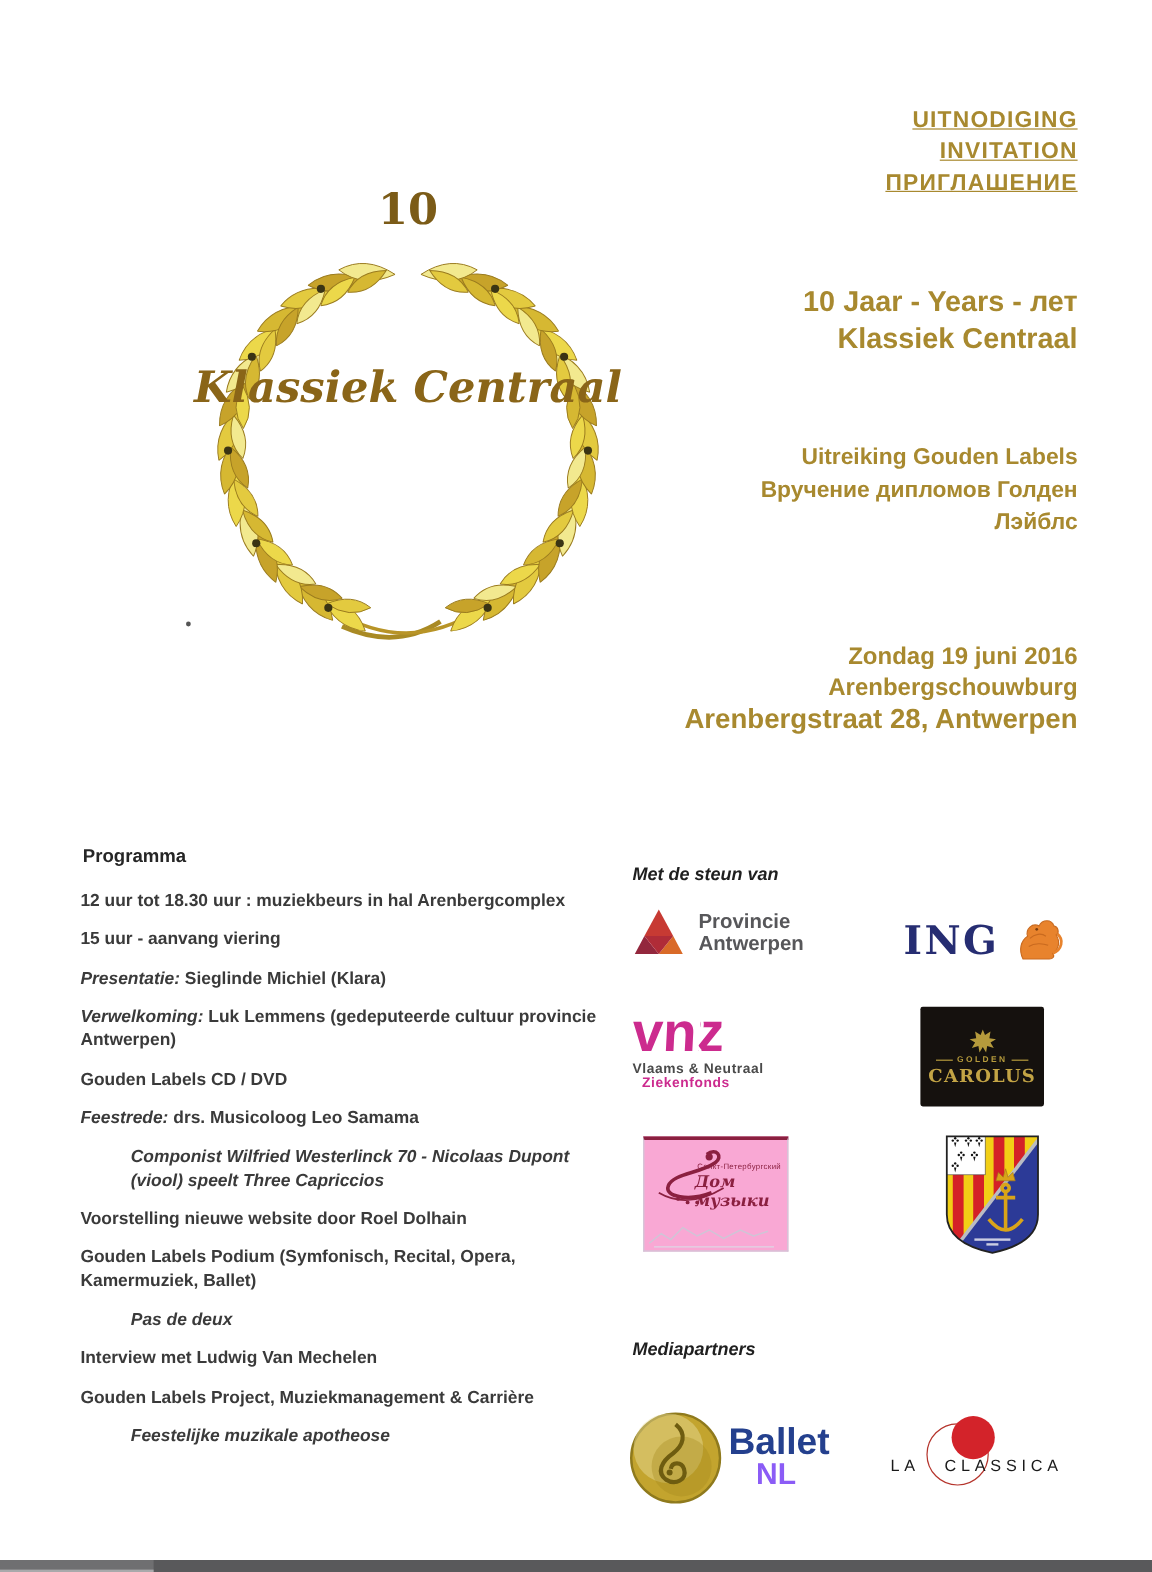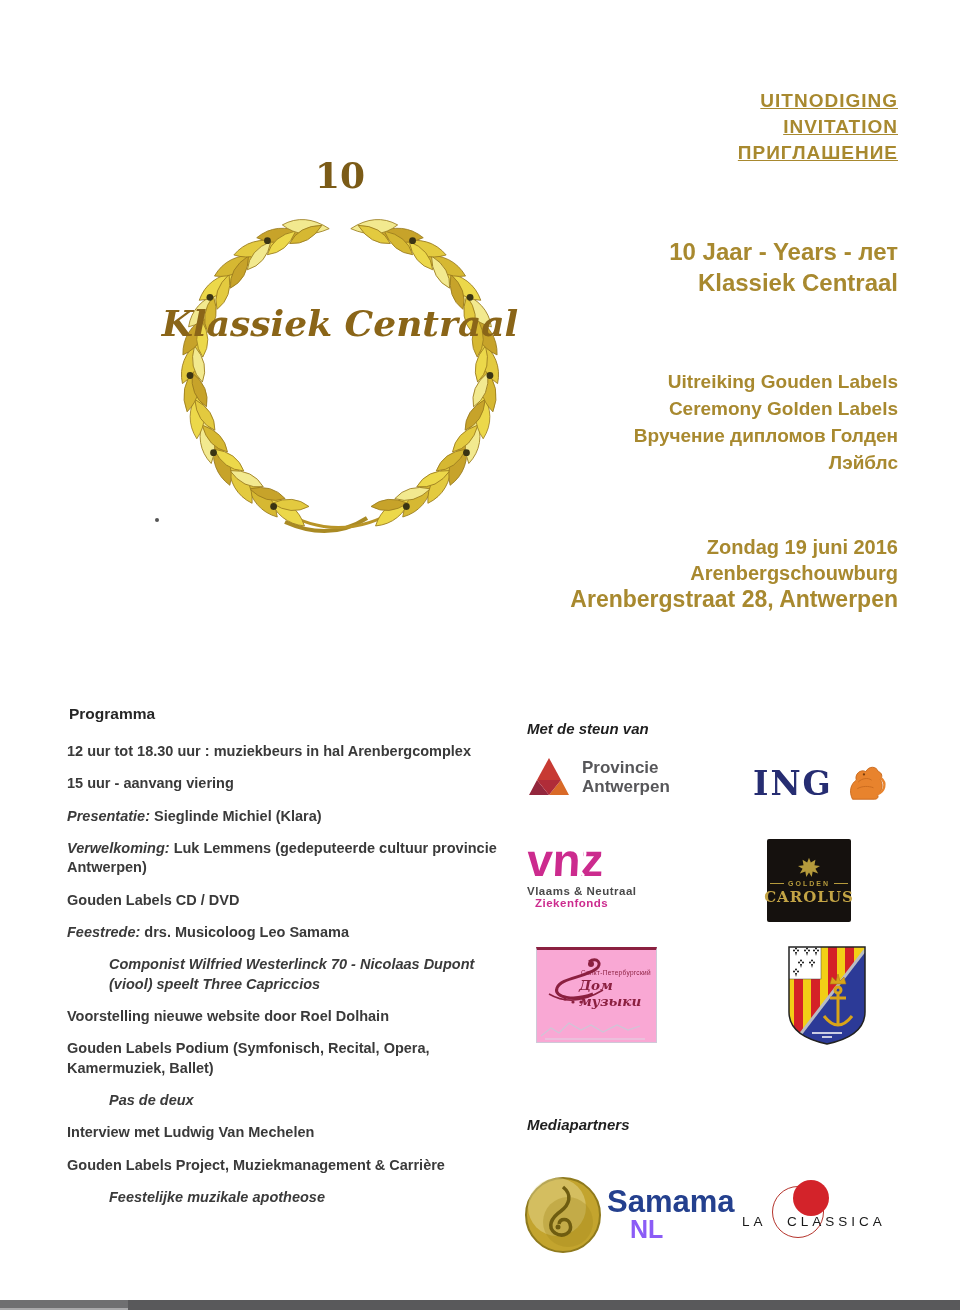--- a/index.html
+++ b/index.html
@@ -46,21 +46,21 @@
   .ing-text{font-family:"DejaVu Serif","Liberation Serif",serif;font-weight:700;
             font-size:33px;color:#262d72;letter-spacing:2px;}
 
   .vnz-logo{left:527px;top:838px;width:130px;}
   .vnz-text{font-size:46px;font-weight:800;color:#cc2b8e;letter-spacing:0px;line-height:44px;
             transform:skewX(-3deg);}
   .vnz-sub1{font-size:11.5px;font-weight:700;color:#4a4a4a;margin-top:3px;letter-spacing:0.5px;}
   .vnz-sub2{font-size:11.5px;font-weight:700;color:#cc2b8e;margin-left:8px;letter-spacing:0.5px;}
   .vnz-dancer{position:absolute;left:47px;top:4px;}
 
-  .carolus{left:767px;top:839px;width:84px;height:83px;background:#15110e;border-radius:2px;
+  .carolus{left:767px;top:839px;width:103px;height:83px;background:#15110e;border-radius:2px;
            display:flex;flex-direction:column;align-items:center;justify-content:center;}
   .carolus-small{display:flex;align-items:center;gap:4px;color:#b59a3c;font-size:7px;
                  letter-spacing:2px;font-weight:700;margin-top:2px;}
   .carolus-small::before,.carolus-small::after{content:"";width:14px;height:1px;background:#b59a3c;}
   .carolus-large{font-family:"DejaVu Serif","Liberation Serif",serif;font-weight:700;
                  font-size:15px;color:#c3a445;letter-spacing:1px;margin-top:1px;}
 
   .dom{left:536px;top:947px;width:121px;height:96px;background:#f9a8d4;border:1px solid #cfc8d8;
        border-top:3px solid #8b2040;box-sizing:border-box;}
   .dom-small{position:absolute;left:44px;top:19px;font-size:6.5px;color:#8b2040;letter-spacing:0.3px;}
@@ -176,21 +176,20 @@
   <div class="abs wreath-num">10</div>
   <div class="abs wreath-script">Klassiek Centraal</div>
   <div class="abs stray-dot"></div>
 
   <div class="abs gold title-block">
     <div>10 Jaar - Years - лет</div>
     <div>Klassiek Centraal</div>
   </div>
   <div class="abs gold cer-block">
     <div>Uitreiking Gouden Labels</div>
-    <div>Ceremony Golden Labels</div>
     <div>Вручение дипломов Голден</div>
     <div>Лэйблс</div>
   </div>
   <div class="abs gold evt-block">
     <div class="l1">Zondag 19 juni 2016</div>
     <div class="l2">Arenbergschouwburg</div>
     <div class="l3">Arenbergstraat 28, Antwerpen</div>
   </div>
 
   <div class="abs program">
@@ -332,21 +331,21 @@
 
   <div class="abs brava">
     <svg width="80" height="80" viewBox="0 0 80 80">
       <circle cx="40" cy="40" r="37" fill="#c3a42e" stroke="#8f7a1d" stroke-width="2"></circle>
       <circle cx="34" cy="32" r="29" fill="#e9dd9d" opacity="0.45"></circle>
       <circle cx="45" cy="47" r="25" fill="#a38a1e" opacity="0.35"></circle>
       <path d="M40,12 C50,20 46,30 38,36 C28,43 24,52 32,58 C40,63 50,58 47,49 C45,43 37,43 36,49" stroke="#6e5c10" stroke-width="3.5" fill="none"></path>
       <circle cx="35" cy="52" r="2.5" fill="#6e5c10"></circle>
     </svg>
     <div>
-      <div class="brava-text1">Samama</div>
+      <div class="brava-text1">Ballet</div>
       <div class="brava-text2">NL</div>
     </div>
   </div>
 
   <div class="abs laclassica">
     <div class="lc-ring"></div>
     <div class="lc-circle"></div>
     <span class="lc-la">LA</span>
     <span class="lc-classica">CLASSICA</span>
   </div>

